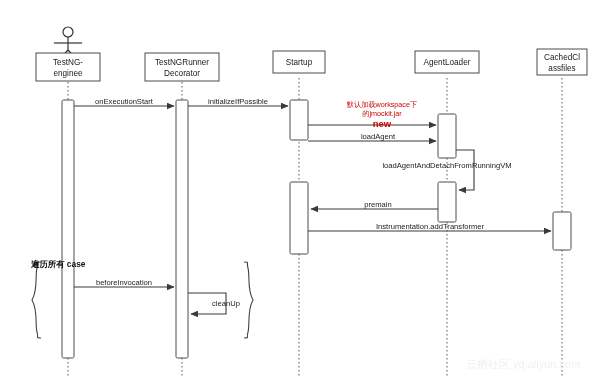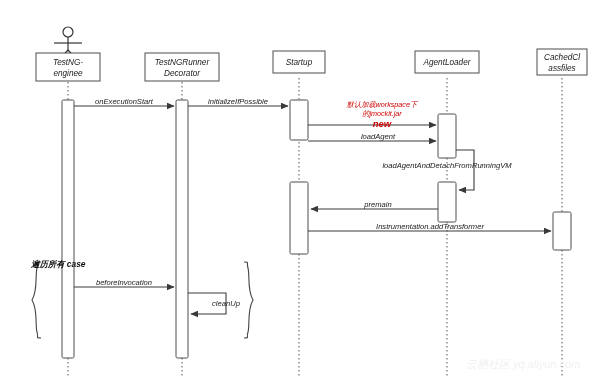--- a/index.html
+++ b/index.html
@@ -7,21 +7,20 @@
     padding: 0;
     background: #ffffff;
   }
   #diagram-root {
     position: relative;
     width: 605px;
     height: 384px;
     background: #ffffff;
     font-family: "Liberation Sans", "DejaVu Sans", sans-serif;
     overflow: hidden;
-    font-style: italic;
   }
   #diagram-svg {
     position: absolute;
     left: 0;
     top: 0;
   }
   .lifeline-title {
     font-size: 8.2px;
     fill: #1a1a1a;
     text-anchor: middle;

